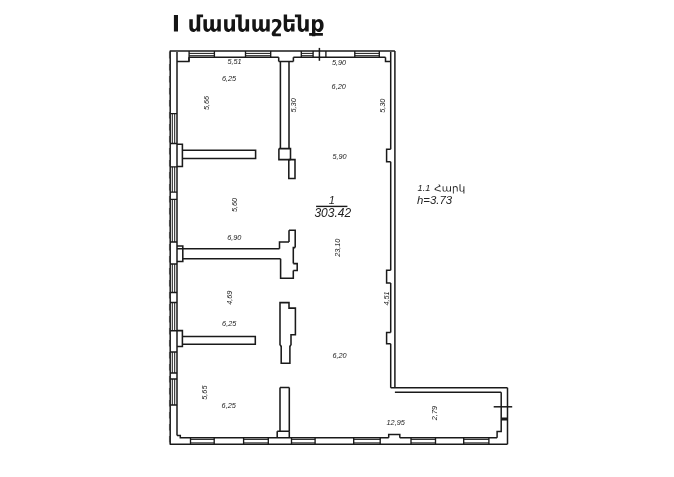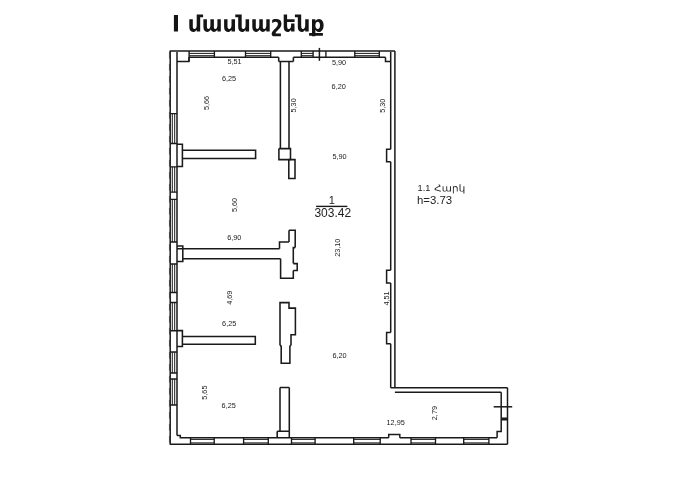--- a/index.html
+++ b/index.html
@@ -1,14 +1,14 @@
 <!DOCTYPE html>
 <html><head><meta charset="utf-8"><style>
 html,body{margin:0;padding:0;background:#fff;}
-.wrap{width:674px;height:477px;position:relative;background:#fff;overflow:hidden;}
+.wrap{width:674px;height:477px;position:relative;background:#fff;overflow:hidden;font-style:italic;}
 text{font-family:"Liberation Sans",sans-serif;fill:#222;}
 .dim{font-size:7.3px;}
 </style></head><body>
 <div class="wrap">
 <svg width="674" height="477" viewBox="0 0 674 477">
 <rect x="0" y="0" width="674" height="477" fill="#ffffff"></rect>
 
 <path d="M173.9 15.1H178.0V31.6H173.9Z M203.1 14.4V17.2H200.2V31.6H196.7V29.8Q195.9 30.9 195.0 31.4Q194.2 31.9 193.1 31.9Q191.2 31.9 190.2 30.6Q189.3 29.3 189.3 26.8V19.2H192.8V25.0Q192.8 25.8 192.8 26.4Q192.8 26.9 192.8 27.2Q192.9 27.6 192.9 27.7Q193.0 27.9 193.0 28.1Q193.3 28.5 193.6 28.7Q193.9 28.9 194.4 28.9Q194.9 28.9 195.4 28.7Q195.8 28.4 196.1 28.0Q196.4 27.5 196.5 26.8Q196.7 26.2 196.7 25.3V14.4Z M210.8 29.5Q210.1 30.7 209.2 31.3Q208.3 31.9 207.2 31.9Q205.4 31.9 204.4 30.6Q203.4 29.3 203.4 26.8V19.2H206.9V25.7Q206.9 26.3 206.9 26.9Q207.0 27.4 207.1 27.9Q207.2 28.4 207.5 28.6Q207.8 28.9 208.3 28.9Q209.3 28.9 209.8 28.0Q210.4 27.1 210.4 25.3V19.2H213.9V25.7Q213.9 26.7 213.9 27.4Q214.0 28.0 214.2 28.4Q214.4 28.7 214.6 28.8Q214.9 28.9 215.3 28.9Q216.3 28.9 216.8 28.0Q217.4 27.1 217.4 25.3V19.2H220.8V31.6H217.4V29.8Q216.1 31.9 214.1 31.9Q212.9 31.9 212.1 31.3Q211.2 30.7 210.8 29.5Z M224.1 26.8V19.2H227.5V25.0Q227.5 25.8 227.5 26.4Q227.6 26.9 227.6 27.2Q227.6 27.6 227.7 27.7Q227.7 27.9 227.8 28.1Q228.0 28.5 228.4 28.7Q228.7 28.9 229.2 28.9Q229.7 28.9 230.1 28.7Q230.6 28.4 230.9 28.0Q231.2 27.5 231.3 26.8Q231.5 26.2 231.5 25.3V19.2H235.0V31.6H231.5V29.8Q230.7 30.9 229.8 31.4Q228.9 31.9 227.9 31.9Q226.0 31.9 225.0 30.6Q224.1 29.3 224.1 26.8Z M241.7 14.4V25.0Q241.7 25.8 241.7 26.3Q241.7 26.9 241.7 27.2Q241.8 27.5 241.8 27.7Q241.9 27.9 241.9 28.1Q242.2 28.5 242.5 28.7Q242.8 28.9 243.3 28.9Q243.8 28.9 244.3 28.7Q244.7 28.4 245.0 28.0Q245.3 27.5 245.4 26.8Q245.6 26.2 245.6 25.3V19.2H249.1V31.6H245.6V29.8Q244.8 30.9 243.9 31.4Q243.1 31.9 242.0 31.9Q240.1 31.9 239.1 30.6Q238.2 29.3 238.2 26.8V17.2H235.3V14.4Z M259.7 29.5Q259.0 30.7 258.1 31.3Q257.2 31.9 256.1 31.9Q254.3 31.9 253.3 30.6Q252.3 29.3 252.3 26.8V19.2H255.8V25.7Q255.8 26.3 255.8 26.9Q255.9 27.4 256.0 27.9Q256.1 28.4 256.4 28.6Q256.7 28.9 257.2 28.9Q258.2 28.9 258.7 28.0Q259.3 27.1 259.3 25.3V19.2H262.8V25.7Q262.8 26.7 262.8 27.4Q262.9 28.0 263.1 28.4Q263.3 28.7 263.5 28.8Q263.8 28.9 264.2 28.9Q265.2 28.9 265.7 28.0Q266.3 27.1 266.3 25.3V19.2H269.7V31.6H266.3V29.8Q265.0 31.9 263.0 31.9Q261.8 31.9 261.0 31.3Q260.1 30.7 259.7 29.5Z M276.8 31.2Q276.2 31.8 275.9 32.3Q275.6 32.7 275.6 33.0Q275.6 33.5 276.2 33.5H280.9V36.3H274.2Q273.7 36.3 273.2 36.2Q272.8 36.0 272.4 35.8Q272.1 35.5 271.9 35.0Q271.7 34.6 271.7 34.0Q271.7 33.4 271.9 32.8Q272.0 32.3 272.4 31.7Q272.8 31.1 273.4 30.5Q273.9 29.9 274.7 29.1Q275.4 28.4 276.0 27.8Q276.6 27.2 277.0 26.6Q277.4 25.9 277.6 25.3Q277.9 24.7 277.9 24.0Q277.9 23.4 277.7 23.0Q277.6 22.5 277.3 22.3Q277.0 22.0 276.7 21.9Q276.3 21.8 275.8 21.8Q275.4 21.8 275.0 21.8Q274.6 21.9 274.1 22.1Q273.7 22.3 273.2 22.6Q272.8 22.9 272.2 23.3V19.8Q272.7 19.6 273.2 19.4Q273.7 19.3 274.1 19.1Q274.6 19.0 275.1 19.0Q275.6 18.9 276.1 18.9Q277.3 18.9 278.3 19.2Q279.3 19.5 280.0 20.1Q280.7 20.8 281.0 21.7Q281.4 22.6 281.4 23.8Q281.4 24.8 281.1 25.7Q280.8 26.6 280.2 27.5Q279.6 28.4 278.7 29.3Q277.9 30.2 276.8 31.2Z M287.1 19.2H294.6V22.1H287.1V25.0Q287.1 26.0 287.2 26.7Q287.2 27.5 287.4 28.0Q287.5 28.5 287.8 28.7Q288.2 28.9 288.8 28.9Q289.3 28.9 289.7 28.7Q290.2 28.4 290.5 28.0Q290.8 27.5 290.9 26.8Q291.1 26.2 291.1 25.3V23.6H294.5V31.6H291.1V29.8Q290.3 30.9 289.4 31.4Q288.6 31.9 287.5 31.9Q285.6 31.9 284.6 30.6Q283.7 29.3 283.7 26.8V14.4H287.1Z M301.2 14.4V25.0Q301.2 25.8 301.3 26.3Q301.3 26.9 301.3 27.2Q301.3 27.5 301.4 27.7Q301.4 27.9 301.5 28.1Q301.7 28.5 302.1 28.7Q302.4 28.9 302.9 28.9Q303.4 28.9 303.8 28.7Q304.3 28.4 304.6 28.0Q304.9 27.5 305.0 26.8Q305.2 26.2 305.2 25.3V19.2H308.7V31.6H305.2V29.8Q304.4 30.9 303.5 31.4Q302.6 31.9 301.6 31.9Q299.7 31.9 298.7 30.6Q297.8 29.3 297.8 26.8V17.2H294.9V14.4Z M312.0 32.9V19.2H315.4V21.0Q316.2 20.0 317.0 19.4Q317.9 18.9 319.0 18.9Q320.0 18.9 320.9 19.4Q321.7 19.9 322.3 20.7Q322.9 21.6 323.3 22.8Q323.6 24.0 323.6 25.4Q323.6 26.8 323.3 28.0Q322.9 29.2 322.3 30.1Q321.7 31.0 320.9 31.4Q320.0 31.9 319.0 31.9Q317.9 31.9 317.0 31.4Q316.2 30.9 315.4 29.8V32.9H322.9V35.7H315.4V36.3H312.0V35.7H309.1V32.9ZM316.0 22.7Q315.4 23.7 315.4 25.4Q315.4 27.2 316.0 28.1Q316.6 29.0 317.7 29.0Q318.9 29.0 319.4 28.1Q320.0 27.2 320.0 25.4Q320.0 23.6 319.4 22.7Q318.9 21.8 317.7 21.8Q316.6 21.8 316.0 22.7Z" fill="#151515"></path>
 
 <g>

